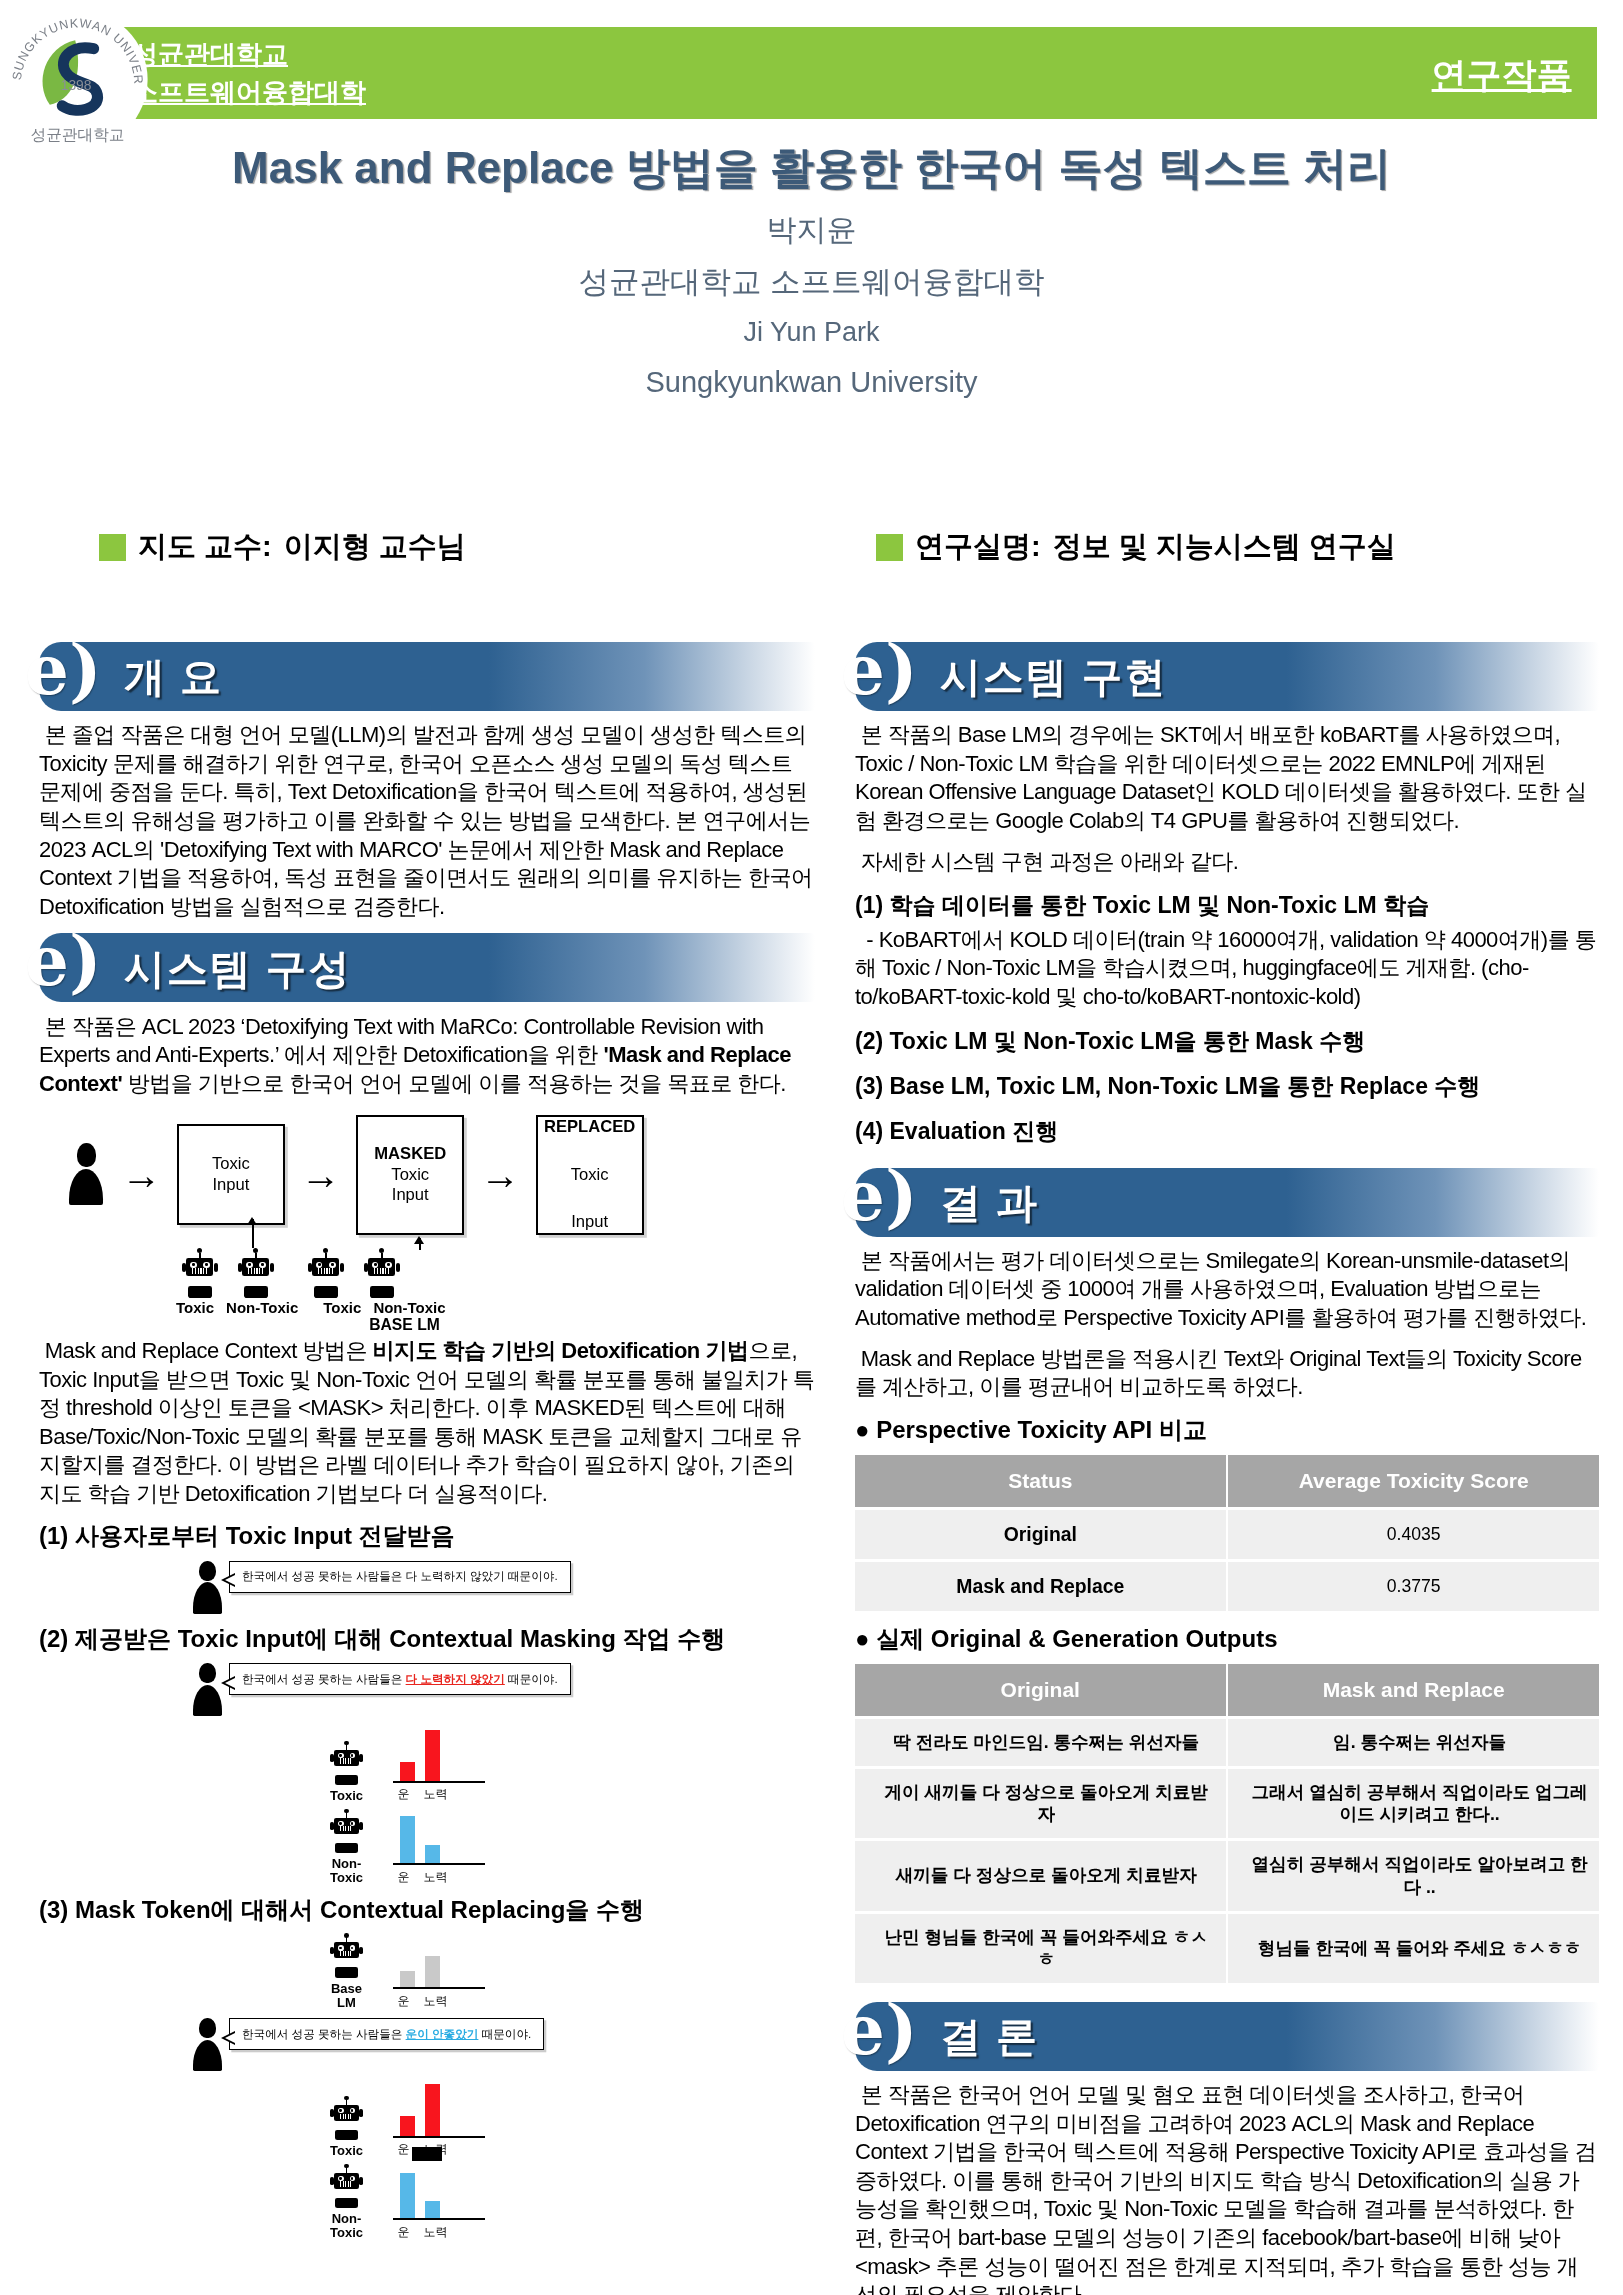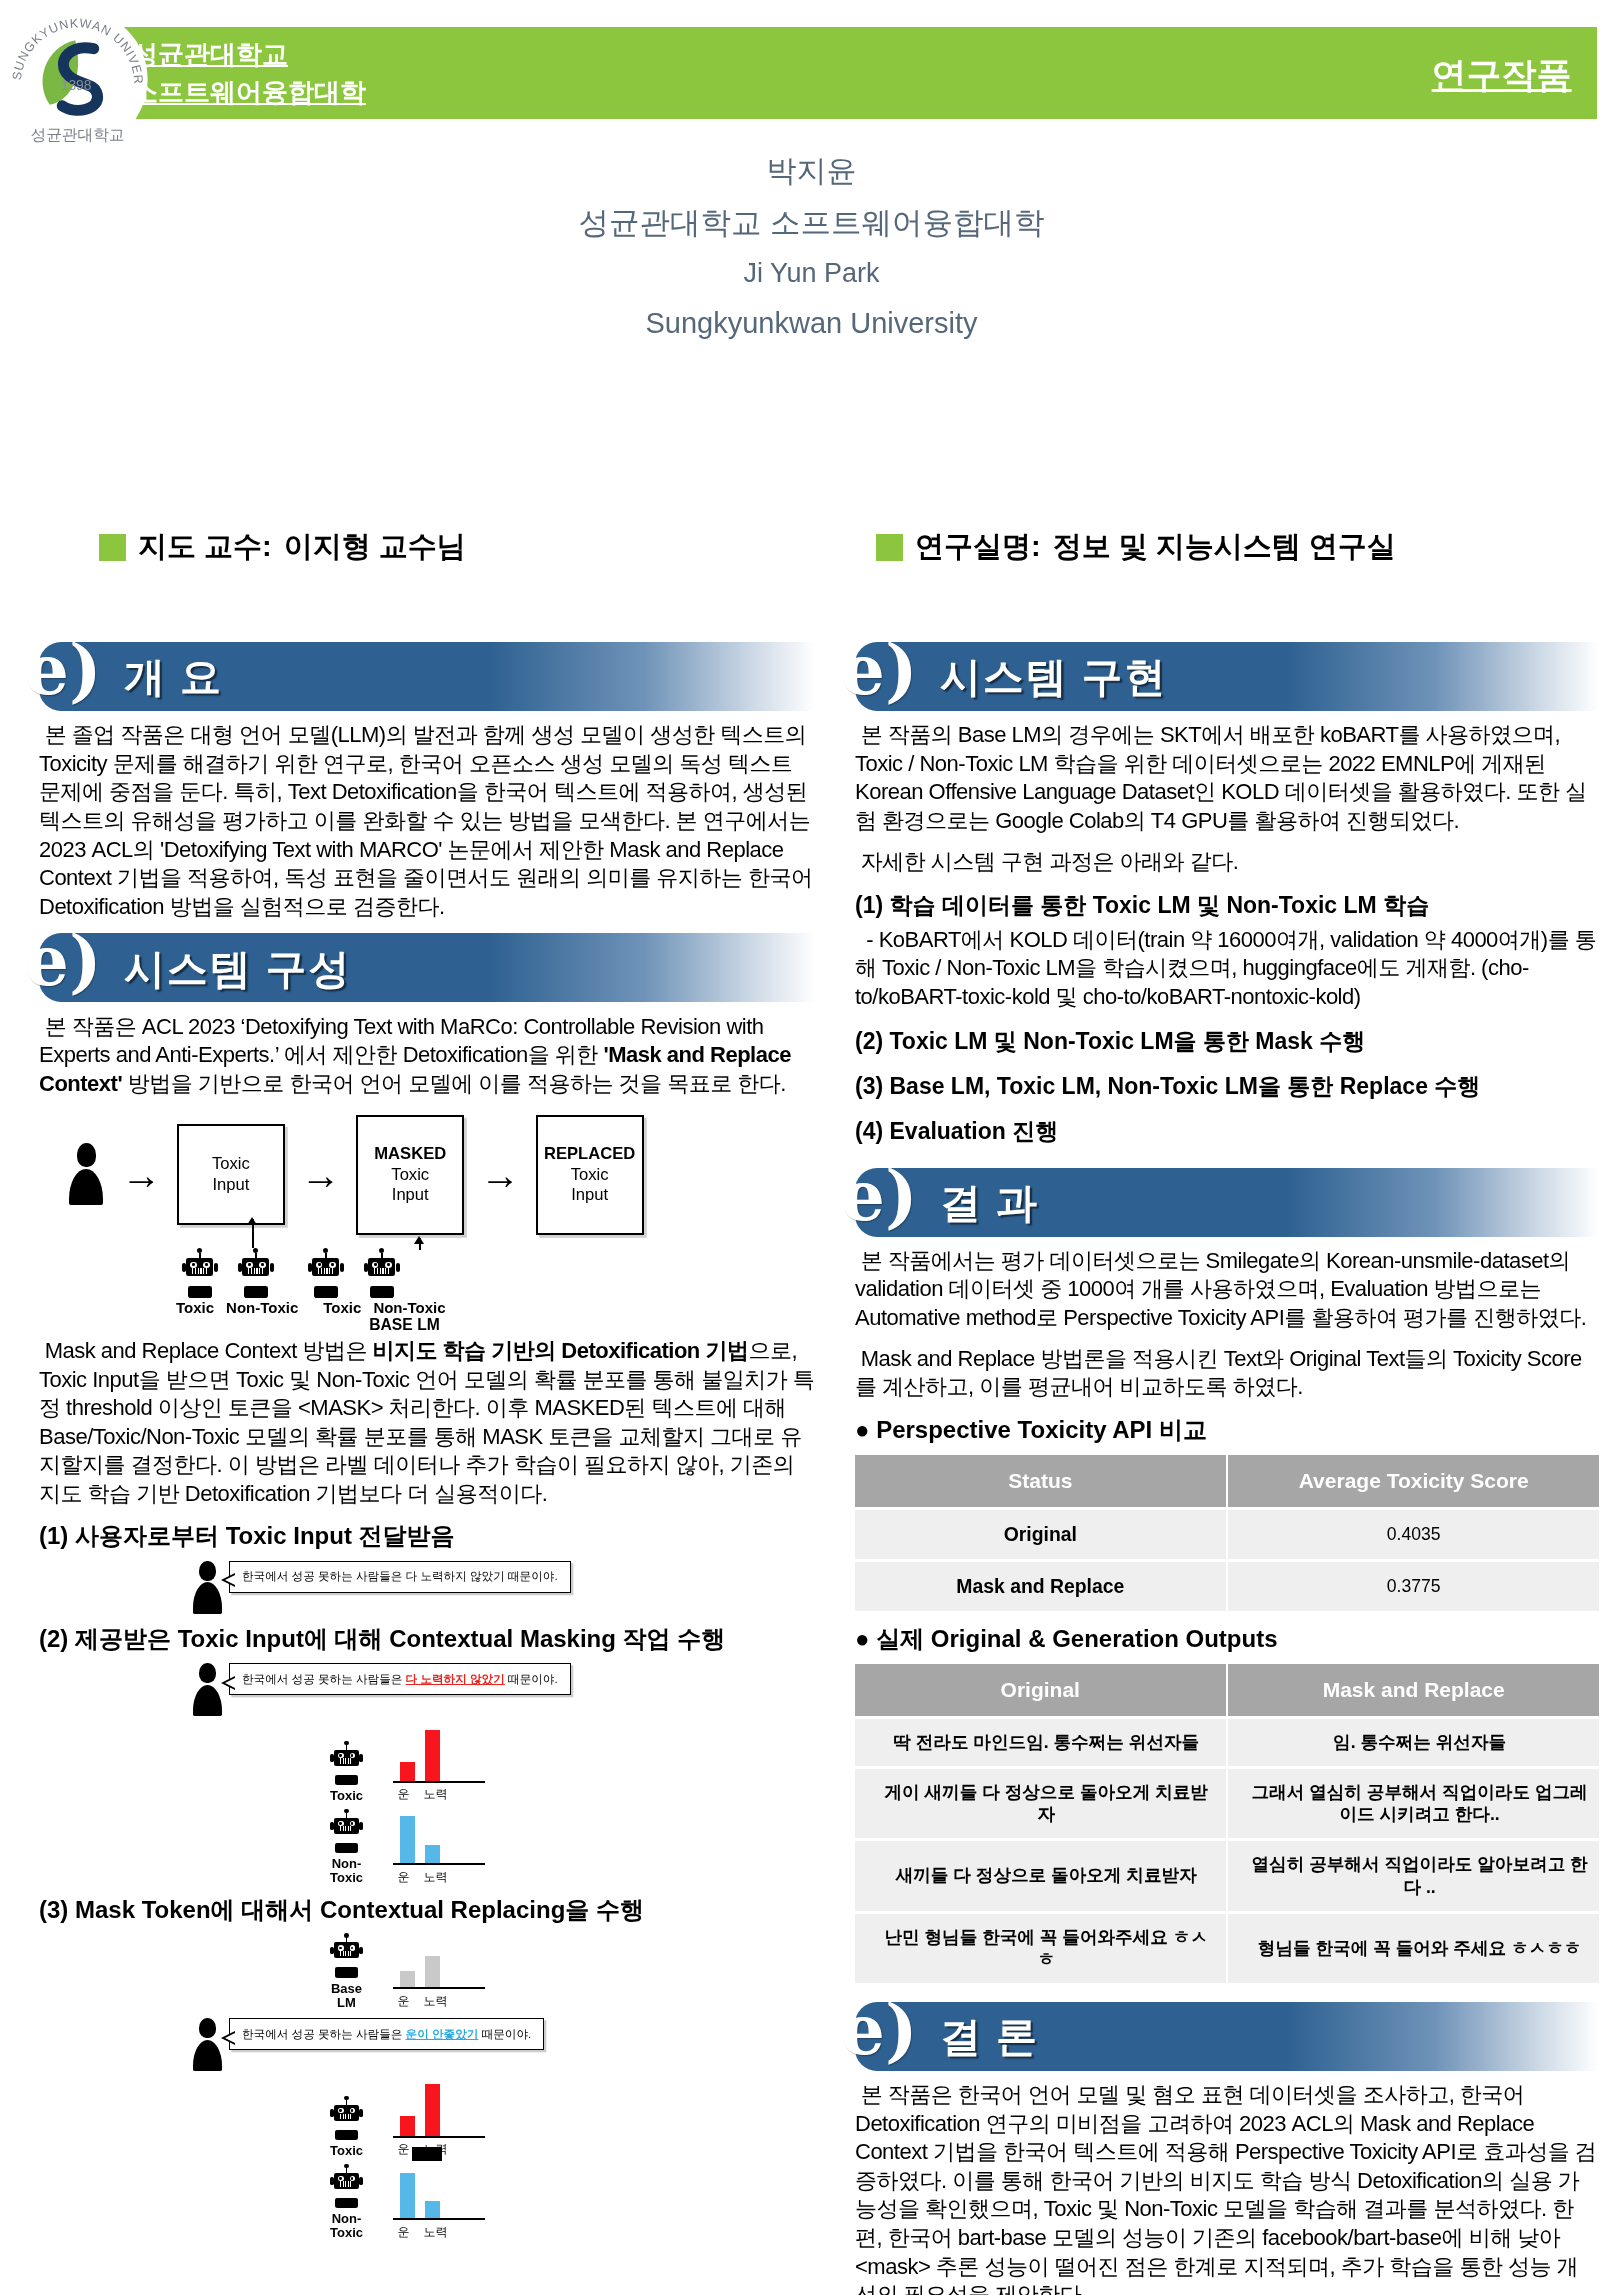--- a/index.html
+++ b/index.html
@@ -129,20 +129,21 @@
     <text font-size="27" fill="#7a7f87" letter-spacing="2" font-family="Liberation Sans, sans-serif">
       <textPath href="#arcT" startOffset="2%">SUNGKYUNKWAN UNIVERSITY</textPath>
     </text>
     <path d="M150,70 C85,85 60,160 95,210 C140,200 170,150 150,70 Z" fill="#7ab843"></path>
     <path d="M190,88 C140,78 112,112 130,140 C148,168 192,158 198,188 C204,220 152,232 122,212" stroke="#16355c" stroke-width="24" fill="none" stroke-linecap="round"></path>
     <text x="152" y="178" font-size="30" fill="#8a8f97" text-anchor="middle">1398</text>
     <text x="155" y="286" font-size="34" fill="#7a7f87" text-anchor="middle">성균관대학교</text>
   </svg>
 
   <div class="titles">
+    <div class="t-ko">Mask and Replace 방법을 활용한 한국어 독성 텍스트 처리</div>
     <div class="t-author">박지윤</div>
     <div class="t-affil">성균관대학교 소프트웨어융합대학</div>
     <div class="t-en-author">Ji Yun Park</div>
     <div class="t-en-affil">Sungkyunkwan University</div>
   </div>
 
   <div class="inforow">
     <div class="infoitem info-advisor">
       <span class="sq"></span>
       <span>지도 교수: </span>
@@ -182,21 +183,21 @@
           <div>Toxic</div>
           <div>Input</div>
         </div>
         <span class="harrow">→</span>
         <div class="dbox" style="width:104px;height:116px;">
           <div class="bt">MASKED</div>
           <div>Toxic</div>
           <div>Input</div>
         </div>
         <span class="harrow">→</span>
-        <div class="dbox" style="width:104px;height:116px;">
+        <div class="dbox" style="width:104px;height:116px;justify-content:space-between;">
           <div class="bt">REPLACED</div>
           <div>Toxic</div>
           <div>Input</div>
         </div>
       </div>
       <div class="varrow" style="left:213px;top:109px;height:29px;"></div>
       <div class="varrow" style="left:380px;top:128px;height:12px;"></div>
       <div class="robots-row">
         <div class="robot" style="font-size:5.1px;">
             <div class="antenna"></div>

